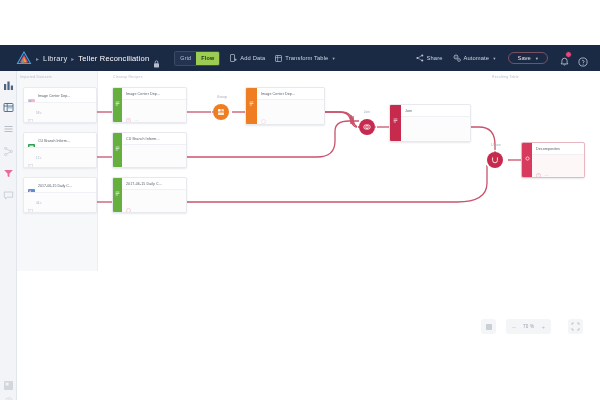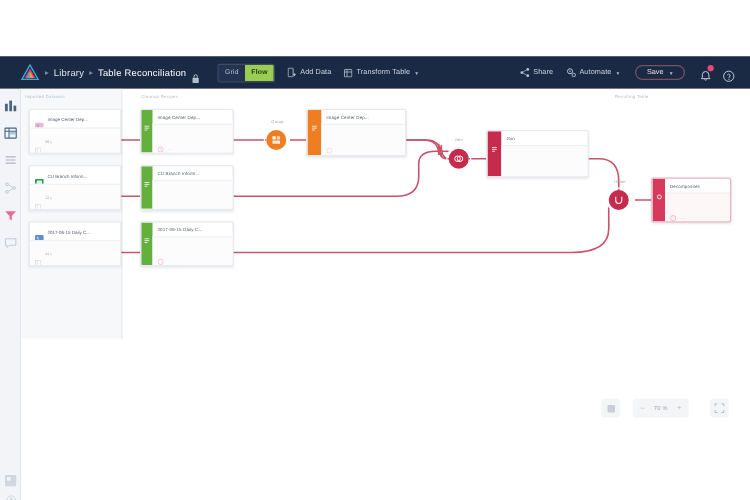--- a/index.html
+++ b/index.html
@@ -138,21 +138,21 @@
         <path d="M8 1 L14.5 12.5 L1.5 12.5 Z" fill="none" stroke="#3ea7d8" stroke-width="1.1"></path>
         <path d="M8 3.6 L12.4 11.6 L3.6 11.6 Z" fill="#e8467c" opacity=".85"></path>
         <path d="M8 5.8 L10.9 11.4 L5.1 11.4 Z" fill="#f4a52a" opacity=".9"></path>
         <path d="M5.3 11.5 L8 6.6 L8 11.5 Z" fill="#3ea7d8" opacity=".9"></path>
       </svg>
     </div>
 
     <span class="crumb-sep">▸</span>
     <span class="crumb">Library</span>
     <span class="crumb-sep">▸</span>
-    <span class="crumb cur">Table Reconciliation</span>
+    <span class="crumb cur">Teller Reconciliation</span>
 
     <span class="lock-ico">
       <svg width="7" height="8" viewBox="0 0 7 8">
         <rect x="1" y="3.2" width="5" height="4.2" rx=".7" fill="#cfd8e6"></rect>
         <path d="M2.2 3.2 V2.1 a1.3 1.3 0 0 1 2.6 0 V3.2" fill="none" stroke="#cfd8e6" stroke-width=".8"></path>
       </svg>
     </span>
 
     <div class="seg">
       <div>Grid</div>

